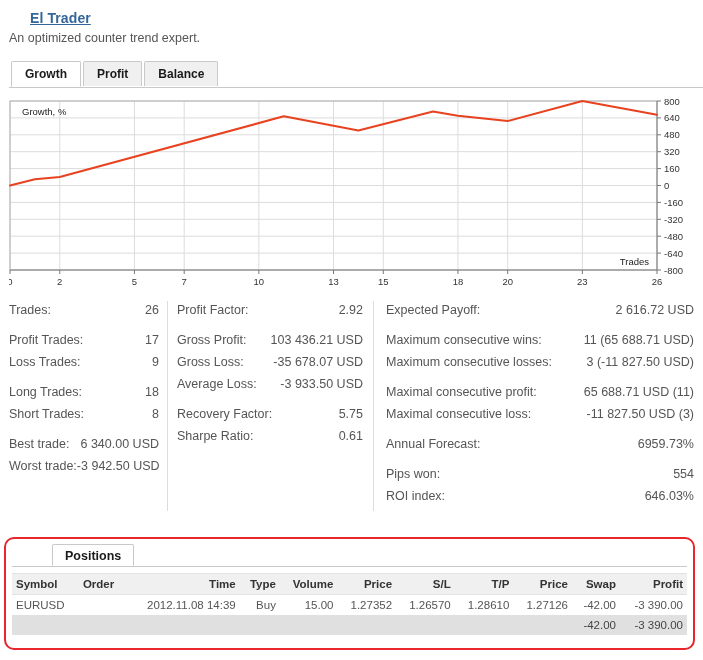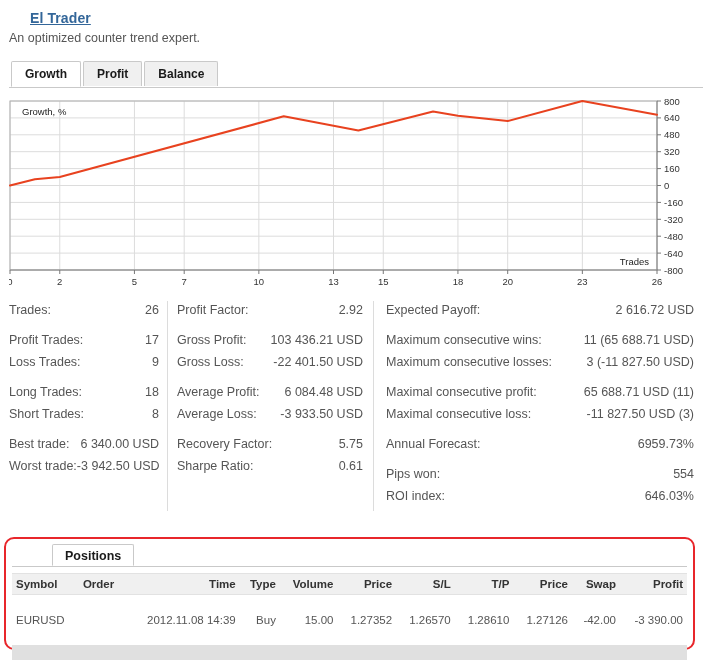--- a/index.html
+++ b/index.html
@@ -168,21 +168,21 @@
     color: #333;
     padding: 4px 4px;
     text-align: right;
     font-size: 11.5px;
     white-space: nowrap;
     border-top: 1px solid #e2e2e2;
     border-bottom: 1px solid #e2e2e2;
   }
   table.ptable th.l, table.ptable td.l { text-align: left; }
   table.ptable td {
-    padding: 19px 4px;
+    padding: 4px 4px;
     text-align: right;
     white-space: nowrap;
     background: #ffffff;
   }
   table.ptable tr.total td {
     background: #e0e0e0;
     color: #444;
   }
   table.ptable tr.total td.blank { background: #e0e0e0; }
 </style>
@@ -313,25 +313,21 @@
       <div class="srow">
         <span class="lbl">Profit Factor:</span>
         <span class="val">2.92</span>
       </div>
       <div class="srow gap">
         <span class="lbl">Gross Profit:</span>
         <span class="val">103 436.21 USD</span>
       </div>
       <div class="srow">
         <span class="lbl">Gross Loss:</span>
-        <span class="val">-22 401.50 USD</span>
-      </div>
-      <div class="srow gap">
-        <span class="lbl">Average Profit:</span>
-        <span class="val">6 084.48 USD</span>
+        <span class="val">-35 678.07 USD</span>
       </div>
       <div class="srow">
         <span class="lbl">Average Loss:</span>
         <span class="val">-3 933.50 USD</span>
       </div>
       <div class="srow gap">
         <span class="lbl">Recovery Factor:</span>
         <span class="val">5.75</span>
       </div>
       <div class="srow">

